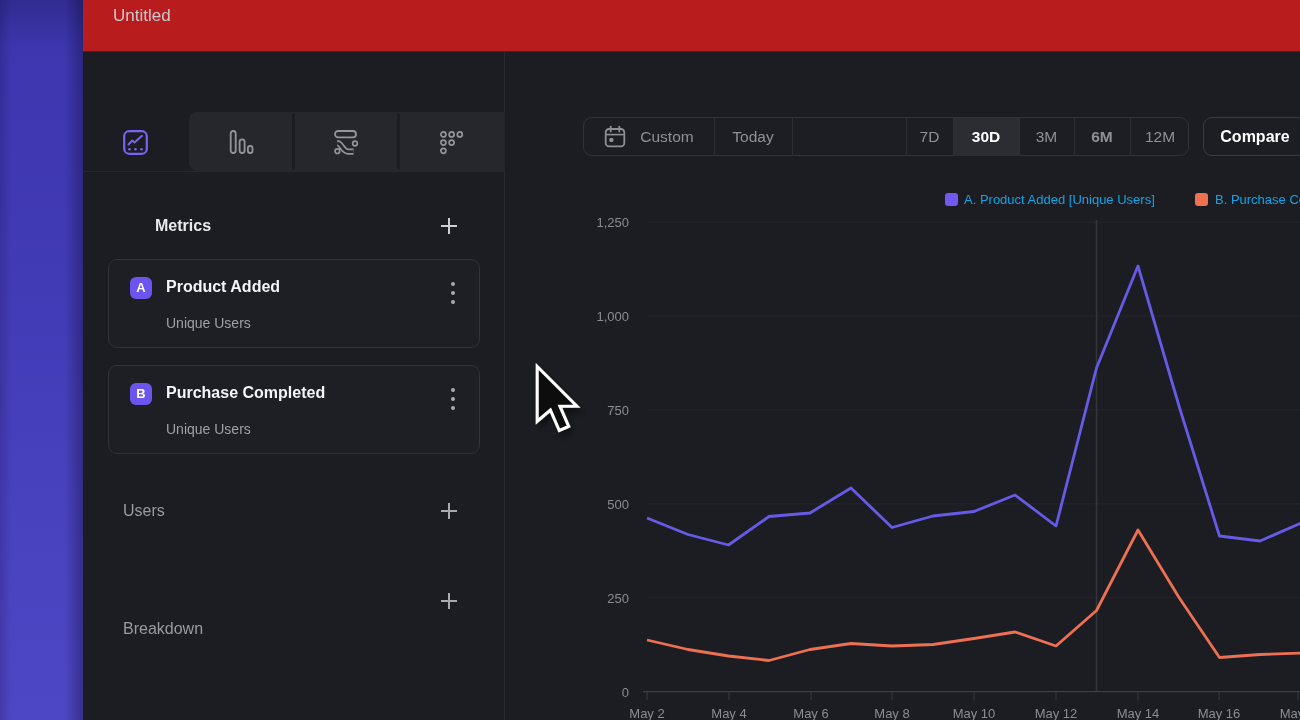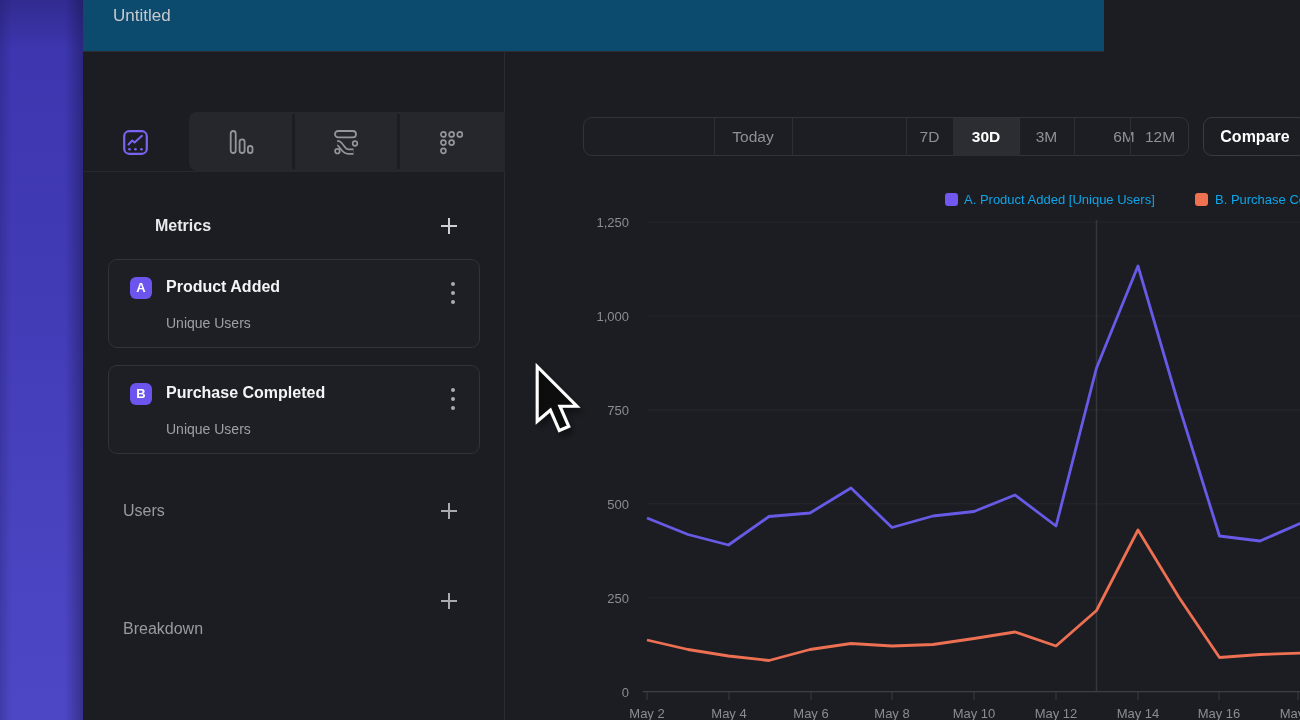--- a/index.html
+++ b/index.html
@@ -9,21 +9,21 @@
   .abs{position:absolute;}
 
   
   #strip{left:0;top:0;width:83px;height:720px;
     background:linear-gradient(180deg,#3c35ae 0%,#423bb6 40%,#4a43c0 75%,#4e47c5 100%);}
   #strip:after{content:"";position:absolute;inset:0;
     background:linear-gradient(90deg,rgba(18,15,70,.22) 0%,rgba(20,16,80,0) 14%,rgba(20,16,80,0) 78%,rgba(14,13,48,.38) 100%),
                linear-gradient(180deg,rgba(10,10,40,.22) 0%,rgba(10,10,40,0) 7%);}
 
   
-  #topbar{left:83px;top:0;width:1021px;height:52px;border-bottom:1px solid #2b2c31;background:#0c4a6e;}
+  #topbar{left:83px;top:0;width:1217px;height:52px;border-bottom:1px solid #2b2c31;background:#b91c1c;}
   #title{position:absolute;left:30px;top:6px;font-size:17px;color:#c9c9cd;font-weight:400;}
 
   
   #lpanel{left:83px;top:52px;width:422px;height:668px;border-right:1px solid #2b2c31;background:#1c1d22;}
   #analyzerow{position:absolute;left:0;top:0;width:422px;height:59px;border-bottom:1px solid #27282d;}
   #analyzerow .t1{position:absolute;left:42px;top:22px;font-size:16.5px;color:#dededf;font-weight:400;letter-spacing:0;}
   #analyzerow .t2{position:absolute;left:204px;top:22px;font-size:16px;color:#fff;font-weight:700;}
   #analyzerow svg.chev{position:absolute;left:247px;top:28px;}
 
   
@@ -140,31 +140,40 @@
       <div class="csub">Unique Users</div>
     </div>
 
     <div class="secline" style="top:450px;">Users</div>
     <div class="plus plusdim" style="left:358px;top:451px;"></div>
     <div class="secline" style="top:540px;margin-top:28px;">Breakdown</div>
     <div class="plus plusdim" style="left:358px;top:541px;"></div>
   </div>
 
   <div class="abs" id="btngroup">
+    <div class="seg" style="left:0;width:130px;">
+      <svg width="22" height="24" viewBox="0 0 22 24" style="margin-right:14px">
+        <rect x="1.7" y="4" width="18.6" height="17.3" rx="3.4" fill="none" stroke="#8f9096" stroke-width="1.8"></rect>
+        <line x1="6.7" y1="1.6" x2="6.7" y2="6.4" stroke="#8f9096" stroke-width="1.8" stroke-linecap="round"></line>
+        <line x1="15.3" y1="1.6" x2="15.3" y2="6.4" stroke="#8f9096" stroke-width="1.8" stroke-linecap="round"></line>
+        <line x1="2.2" y1="9.6" x2="19.8" y2="9.6" stroke="#8f9096" stroke-width="1.6"></line>
+        <rect x="5.4" y="13" width="4" height="4" rx="1.2" fill="#8f9096"></rect>
+      </svg>
+      Custom</div>
     <div class="segsep" style="left:130px"></div>
     <div class="seg" style="left:130px;width:78px;">Today</div>
     <div class="segsep" style="left:208px"></div>
     <div class="segsep" style="left:322px"></div>
     <div class="seg" style="left:322px;width:47px;">7D</div>
     <div class="segsep" style="left:369px"></div>
     <div class="seg" id="seg30" style="left:369px;width:66px;">30D</div>
     <div class="segsep" style="left:435px"></div>
     <div class="seg" style="left:435px;width:55px;">3M</div>
     <div class="segsep" style="left:490px"></div>
-    <div class="seg" style="left:512px;width:56px;">6M</div>
+    <div class="seg" style="left:490px;width:56px;font-weight:bold;">6M</div>
     <div class="segsep" style="left:546px"></div>
     <div class="seg" style="left:546px;width:60px;">12M</div>
   </div>
   <div class="abs" id="comparebtn">Compare</div>
 
   <div class="sw" style="left:945px;background:#7258f0;"></div>
   <div class="legtext" style="left:964px;">A. Product Added [Unique Users]</div>
   <div class="sw" style="left:1195px;background:#f0714f;"></div>
   <div class="legtext" style="left:1215px;">B. Purchase Completed [Unique Users]</div>
 

